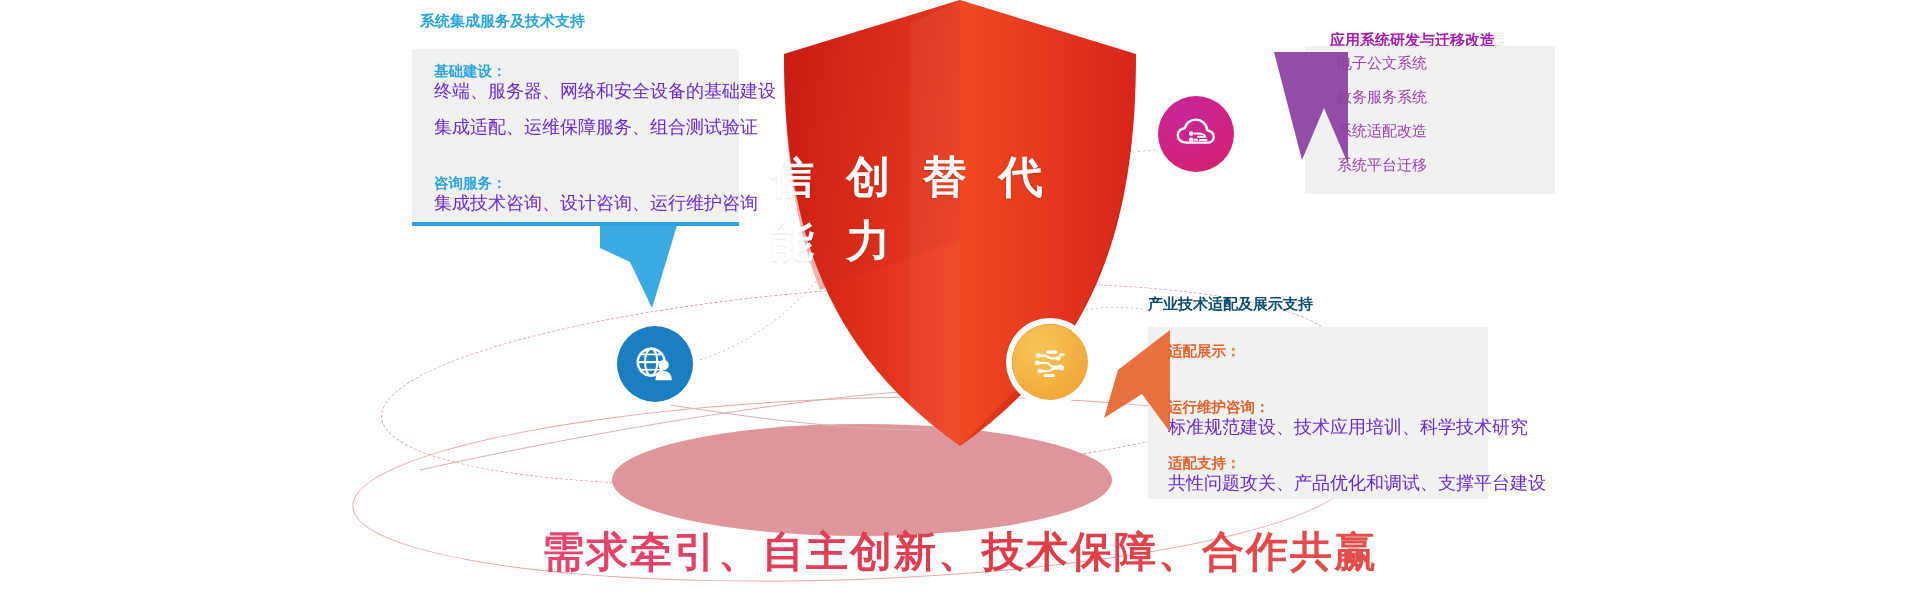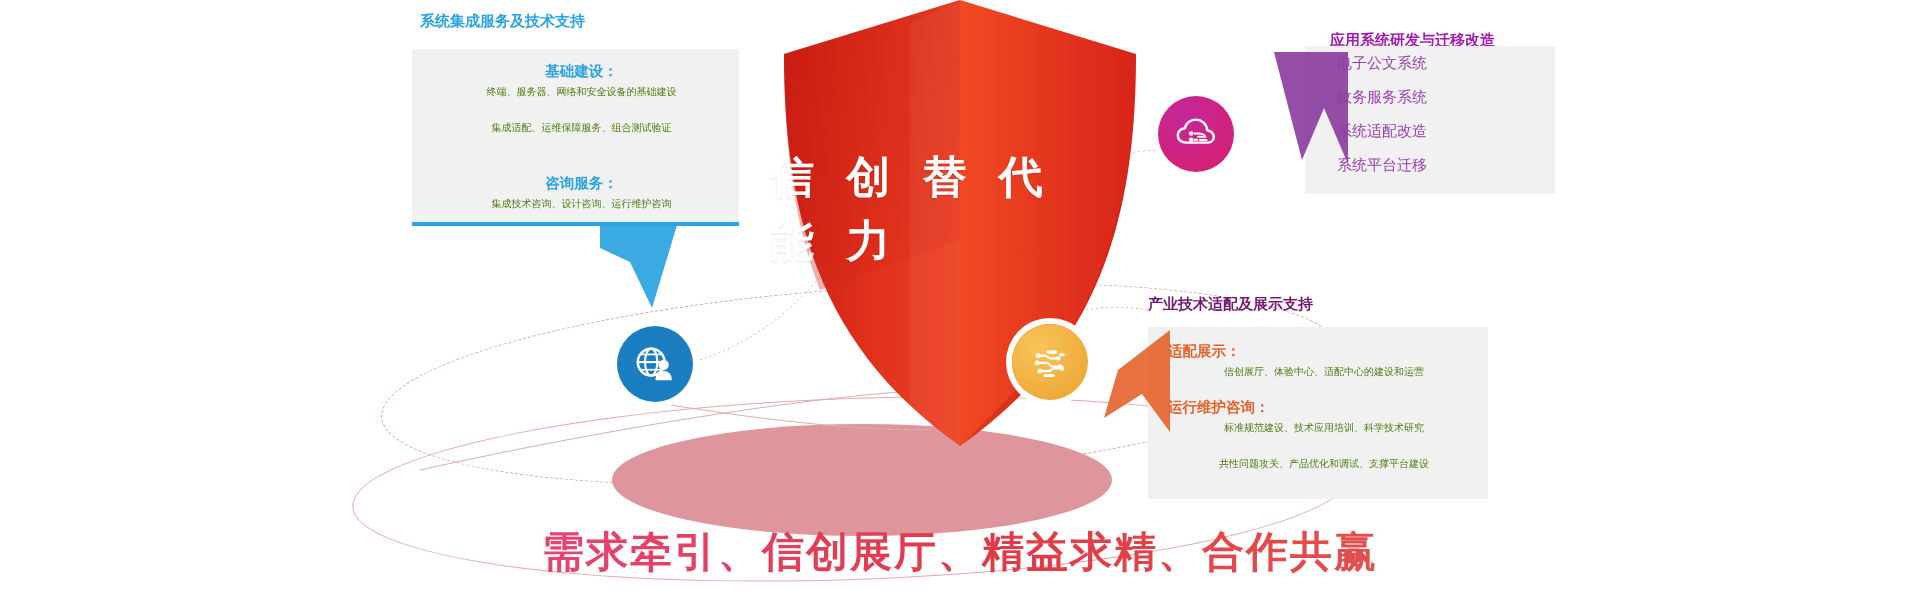--- a/index.html
+++ b/index.html
@@ -55,31 +55,31 @@
 
   
   .panel{position:absolute;background:#f1f1f1;}
   .panel-title{position:absolute;font-size:15px;font-weight:700;white-space:nowrap;}
 
   
   #panel-left{left:412px;top:49px;width:327px;height:176px;}
   #panel-left-underline{position:absolute;left:412px;top:222px;width:327px;height:4px;background:#2aa3e0;}
   #panel-left-title{left:420px;top:12px;color:#2aa3e0;}
   #panel-left .ptxt{position:absolute;left:22px;right:10px;}
-  .lbl-blue{color:#2aa3e0;font-size:14.5px;font-weight:700;line-height:20px;text-align:center;}
-  .val-gray{color:#4d7c0f;font-size:10px;line-height:21px;white-space:nowrap;text-align:center;}
+  .lbl-blue{color:#2aa3e0;font-size:14.5px;font-weight:700;line-height:20px;}
+  .val-gray{color:#6d28d9;font-size:18px;line-height:21px;white-space:nowrap;}
 
   
   #panel-right{left:1305px;top:46px;width:250px;height:148px;}
   #panel-right-title{left:1330px;top:19px;color:#a21caf;margin-top:12px;}
   .purple-item{color:#9b3fb0;font-size:15px;line-height:34px;padding-left:32px;white-space:nowrap;}
 
   
   #panel-orange{left:1148px;top:327px;width:340px;height:172px;}
-  #panel-orange-title{left:1148px;top:295px;color:#701a75;}
+  #panel-orange-title{left:1148px;top:295px;color:#0c4a6e;}
   #panel-orange .ptxt{position:absolute;left:20px;right:8px;}
   .lbl-orange{color:#e4622c;font-size:14.5px;font-weight:700;line-height:20px;}
 
   
   .arrow-svg{position:absolute;z-index:3;}
 
   
   .slogan{
     position:absolute;left:0;top:524px;width:1920px;text-align:center;
     font-size:42px;font-weight:700;letter-spacing:2px;
@@ -190,27 +190,27 @@
 
   <div class="panel-title" id="panel-orange-title">产业技术适配及展示支持</div>
 
   <svg class="arrow-svg" style="left:1060px;top:330px;width:110px;height:110px;" viewBox="0 0 110 110">
     <polygon points="110,0 110,102 82,64 44,88 58,40" fill="#e4622c" opacity=".9"></polygon>
   </svg>
 
   <div class="panel" id="panel-orange">
     <div class="ptxt" style="top:14px;">
       <div class="lbl-orange">适配展示：</div>
-      <div class="val-gray">信创展厅、体验中心、适配中心的建设和运营</div>
     </div>
     <div class="ptxt" style="top:70px;">
       <div class="lbl-orange">运行维护咨询：</div>
       <div class="val-gray">标准规范建设、技术应用培训、科学技术研究</div>
     </div>
     <div class="ptxt" style="top:126px;">
+      <div class="lbl-orange">适配支持：</div>
       <div class="val-gray">共性问题攻关、产品优化和调试、支撑平台建设</div>
     </div>
   </div>
 
   <div class="badge badge-chip">
     <svg viewBox="0 0 48 48" width="44" height="44">
       <g stroke="#ffffff" stroke-width="2.4" fill="none" stroke-linecap="round">
         <path d="M12,17 L18,17 C21,17 22,20 25,20 L32,20"></path>
         <path d="M11,25 L20,25 C23,25 24,29 27,29 L34,29"></path>
         <path d="M14,34 L22,34 C25,34 26,31 29,31 L36,31"></path>
@@ -222,15 +222,15 @@
         <circle cx="33" cy="20" r="2.6"></circle>
         <circle cx="35" cy="29" r="2.6"></circle>
         <circle cx="37" cy="31" r="2.6"></circle>
         <rect x="20" y="11.5" width="12" height="3.4" rx="1.7"></rect>
         <rect x="17" y="37" width="12" height="3.4" rx="1.7"></rect>
         <rect x="34" y="14.5" width="6" height="3.2" rx="1.6"></rect>
       </g>
     </svg>
   </div>
 
-  <div class="slogan">需求牵引、信创展厅、精益求精、合作共赢</div>
+  <div class="slogan">需求牵引、自主创新、技术保障、合作共赢</div>
 
 </div>
 
 </body></html>

